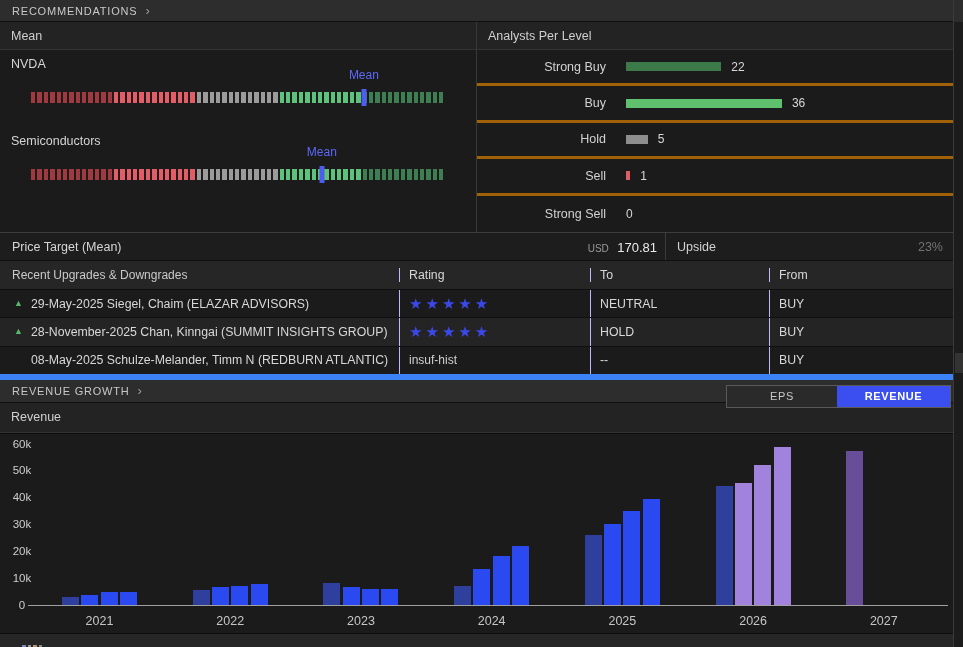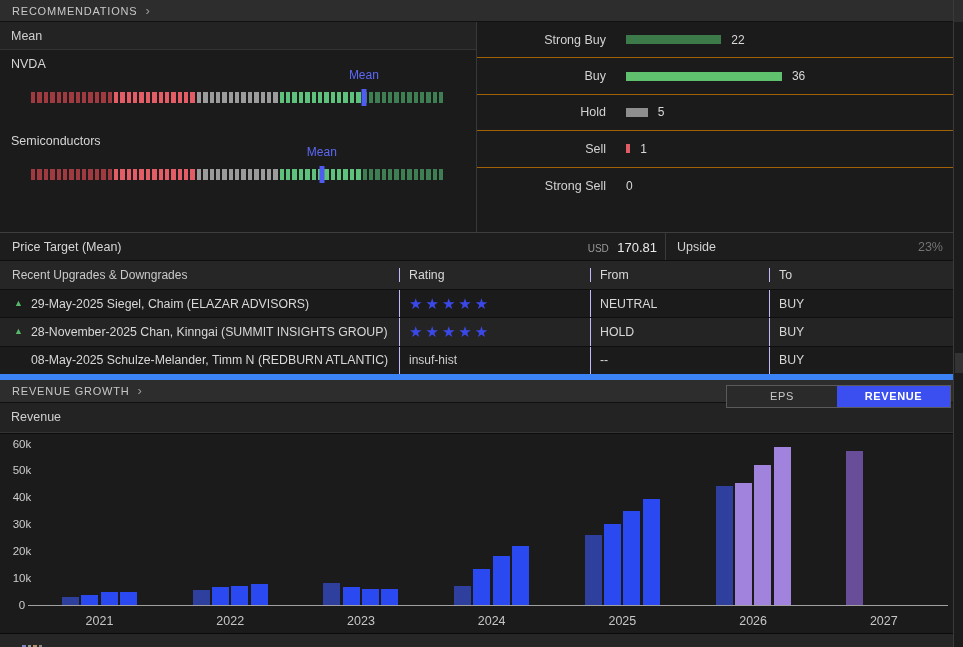--- a/index.html
+++ b/index.html
@@ -28,21 +28,21 @@
   .mean-item-label { position:absolute; left:11px; font-size:12.5px; color:#d5d5d5; }
   .bar-area { position:absolute; left:31px; width:412px; height:42px; }
   .mean-label { position:absolute; top:-2px; transform:translateX(-50%); color:#5d68f7; font-size:12px; }
   .rating-bar { position:absolute; top:22px; left:0; width:412px; height:11px; display:flex; gap:2px; }
   .seg { flex:1; }
   .mean-marker { position:absolute; top:19px; width:5px; height:17px; background:#4f5cf0;
     transform:translateX(-2.5px); }
 
   
   #apl-rows { flex:1; display:flex; flex-direction:column; }
-  .apl-row { height:36.4px; display:flex; align-items:center; border-bottom:1px solid #a16207; }
+  .apl-row { height:36.4px; display:flex; align-items:center; border-bottom:3px solid #a16207; }
   .apl-row:last-child { border-bottom:none; }
   .apl-label { width:129px; text-align:right; font-size:12.5px; color:#d2d2d2; }
   .apl-barwrap { margin-left:20px; display:flex; align-items:center; }
   .apl-bar { height:9px; }
   .apl-value { margin-left:10px; font-size:12px; color:#d8d8d8; }
 
   
   .price-row { height:28px; background:#1d1d1d; border-top:1px solid #3e3e3e; position:relative;
     display:flex; align-items:center; padding-left:12px; }
   .pt-label { font-size:12.5px; color:#d5d5d5; }
@@ -255,20 +255,21 @@
                 <span class="seg" style="background: rgb(63, 125, 82);"></span>
                 <span class="seg" style="background: rgb(63, 125, 82);"></span>
                 <span class="seg" style="background: rgb(63, 125, 82);"></span>
                 <span class="seg" style="background: rgb(63, 125, 82);"></span>
               </div>
               <div class="mean-marker" style="left: 70.6%;"></div>
             </div>
           </div>
       </div>
       <div class="panel right">
+        <div class="subheader">Analysts Per Level</div>
         <div id="apl-rows">
             <div class="apl-row">
               <div class="apl-label">Strong Buy</div>
               <div class="apl-barwrap">
                 <div class="apl-bar" style="width: 95.26px; background: rgb(61, 122, 74);"></div>
                 <div class="apl-value">22</div>
               </div>
             </div>
             <div class="apl-row">
               <div class="apl-label">Buy</div>
@@ -308,22 +309,22 @@
         <span class="val">170.81</span>
       </span>
       <span class="pt-div"></span>
       <span class="pt-upside-label">Upside</span>
       <span class="pt-upside-value">23%</span>
     </div>
 
     <div class="t-header">
       <div class="t-col1 th">Recent Upgrades &amp; Downgrades</div>
       <div class="t-col th">Rating</div>
+      <div class="t-col th">To</div>
       <div class="t-col th">From</div>
-      <div class="t-col th">To</div>
     </div>
     <div id="table-rows">
         <div class="t-row">
           <div class="t-col1">
             <span class="tri">▲</span>
             <span class="t-text">29-May-2025 Siegel, Chaim (ELAZAR ADVISORS)</span>
           </div>
           <div class="t-col">
             <span class="stars">★★★★★</span>
           </div>

